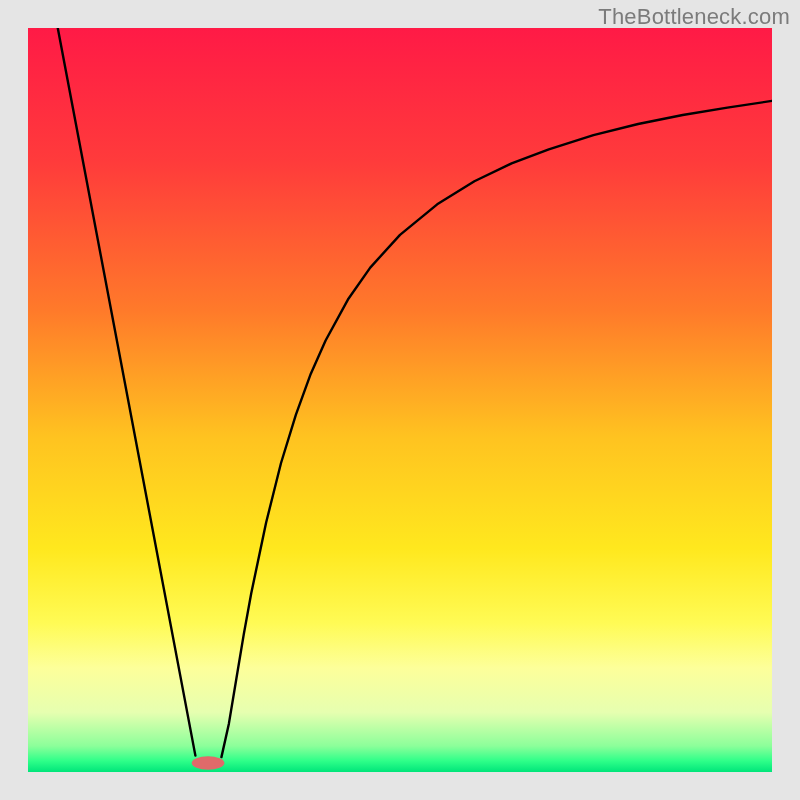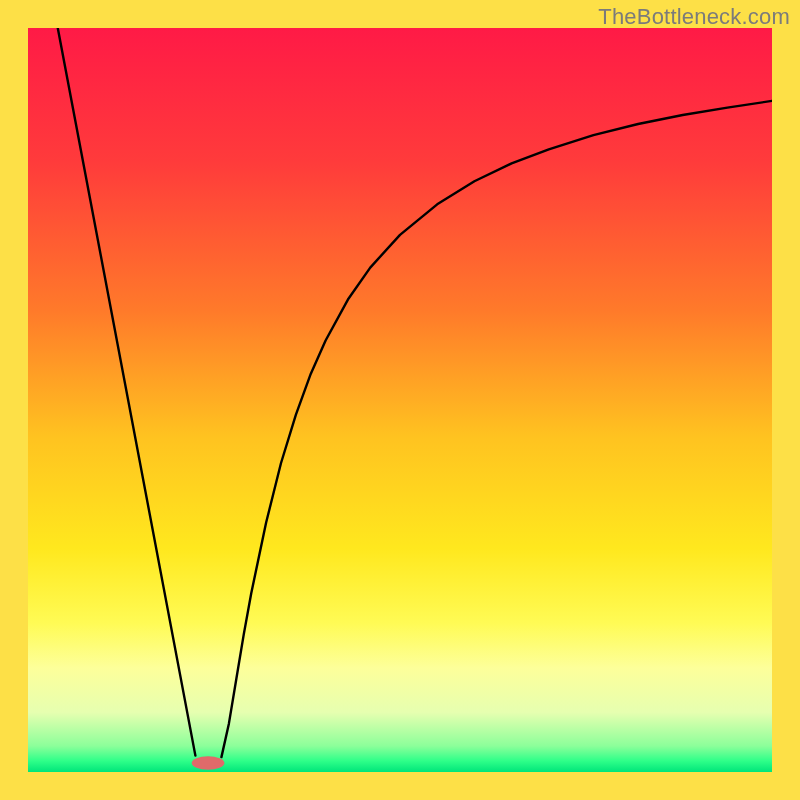--- a/index.html
+++ b/index.html
@@ -9,21 +9,21 @@
     height: 800px;
     overflow: hidden;
     background: #000;
     font-family: Arial, Helvetica, sans-serif;
   }
   .frame {
     position: absolute;
     left: 0; top: 0;
     width: 800px;
     height: 800px;
-    background: #fde047;
+    background: #e5e5e5;
   }
   .plot {
     position: absolute;
     left: 28px;
     top: 28px;
     width: 744px;
     height: 744px;
   }
   .watermark {
     position: absolute;

